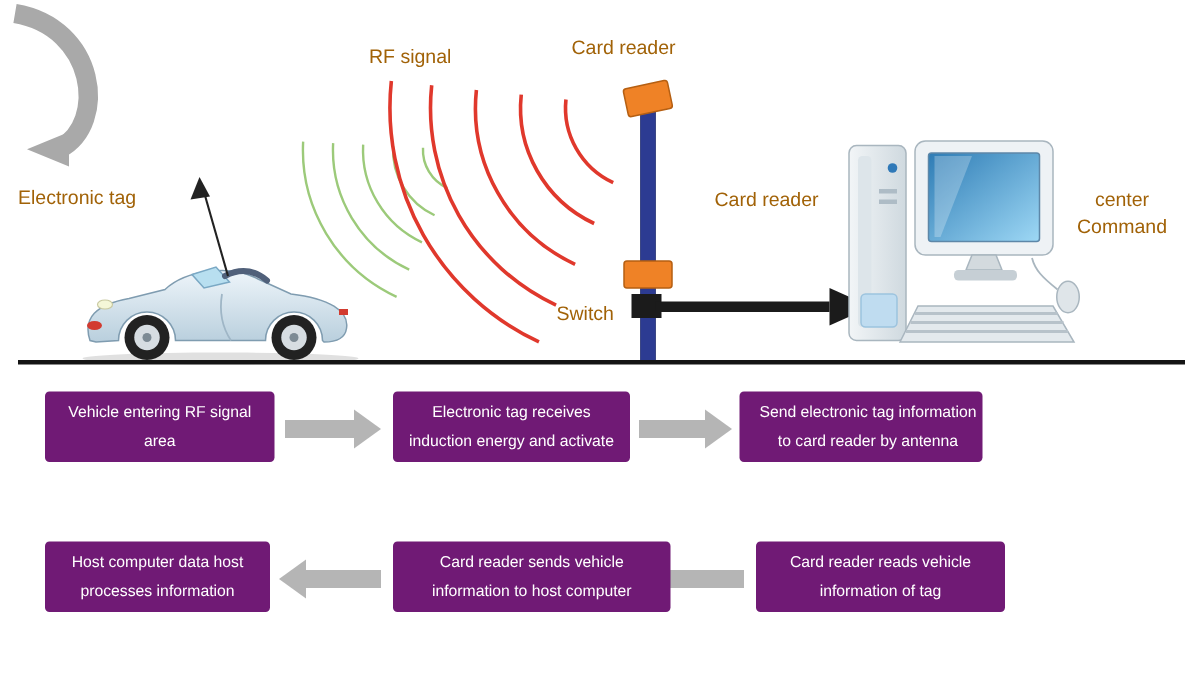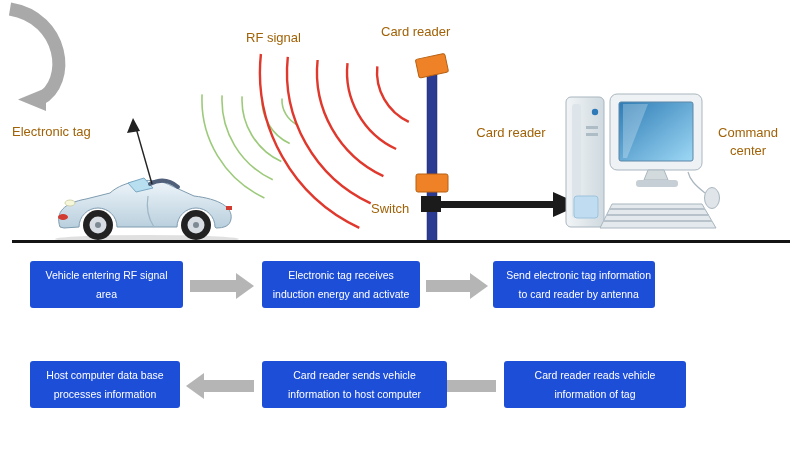--- a/index.html
+++ b/index.html
@@ -11,28 +11,28 @@
   .lbl.two{white-space:normal;text-align:center;}
   .lbl.two span{display:block;line-height:18px;}
   .lbl-electronic-tag{left:12px;top:124px;}
   .lbl-rf-signal{left:246px;top:30px;}
   .lbl-card-reader{left:381px;top:24px;}
   .lbl-switch{left:337px;top:201px;margin-left:34px;}
   .lbl-crmc{left:452px;top:124px;width:118px;}
   .lbl-command{left:704px;top:124px;width:88px;}
 
   
-  .fbox{position:absolute;min-height:47px;box-sizing:border-box;background:#1d4ed8;
+  .fbox{position:absolute;min-height:47px;box-sizing:border-box;background:#701a75;
         color:#fff;border-radius:3px;display:flex;align-items:center;justify-content:center;
         text-align:center;padding:3px 4px;font-size:10.5px;}
   .fline{display:block;line-height:19px;white-space:nowrap;}
   .b1{left:30px;top:261px;width:153px;}
   .b2{left:262px;top:261px;width:158px;}
   .b3{left:493px;top:261px;width:162px;justify-content:flex-end;}
-  .b4{left:504px;top:361px;width:182px;}
+  .b4{left:504px;top:361px;width:166px;}
   .b5{left:262px;top:361px;width:185px;}
   .b6{left:30px;top:361px;width:150px;}
 
   .harrow{position:absolute;height:26px;}
   .harrow .shaft{position:absolute;top:7px;height:12px;background:#b5b5b5;}
   .harrow.right .shaft{left:0;right:16px;}
   .harrow.right .head{position:absolute;right:0;top:0;width:0;height:0;
      border-top:13px solid transparent;border-bottom:13px solid transparent;border-left:18px solid #b5b5b5;}
   .harrow.left .shaft{right:0;left:16px;}
   .harrow.left .head{position:absolute;left:0;top:0;width:0;height:0;
@@ -142,22 +142,22 @@
   </svg>
 
   <div class="lbl lbl-electronic-tag">Electronic tag</div>
   <div class="lbl lbl-rf-signal">RF signal</div>
   <div class="lbl lbl-card-reader">Card reader</div>
   <div class="lbl lbl-switch">Switch</div>
   <div class="lbl two lbl-crmc">
     <span>Card reader</span>
   </div>
   <div class="lbl two lbl-command">
+    <span>center</span>
     <span>Command</span>
-    <span>center</span>
   </div>
 
   <div class="harrow right a1">
       <div class="shaft"></div>
       <div class="head"></div>
     </div>
   <div class="harrow right a2">
       <div class="shaft"></div>
       <div class="head"></div>
     </div>
@@ -200,18 +200,18 @@
       </div>
   </div>
   <div class="fbox b5">
     <div>
         <span class="fline">Card reader sends vehicle</span>
         <span class="fline">information to host computer</span>
       </div>
   </div>
   <div class="fbox b6">
     <div>
-        <span class="fline">Host computer data base</span>
+        <span class="fline">Host computer data host</span>
         <span class="fline">processes information</span>
       </div>
   </div>
 
 </div>
 
 </body></html>

